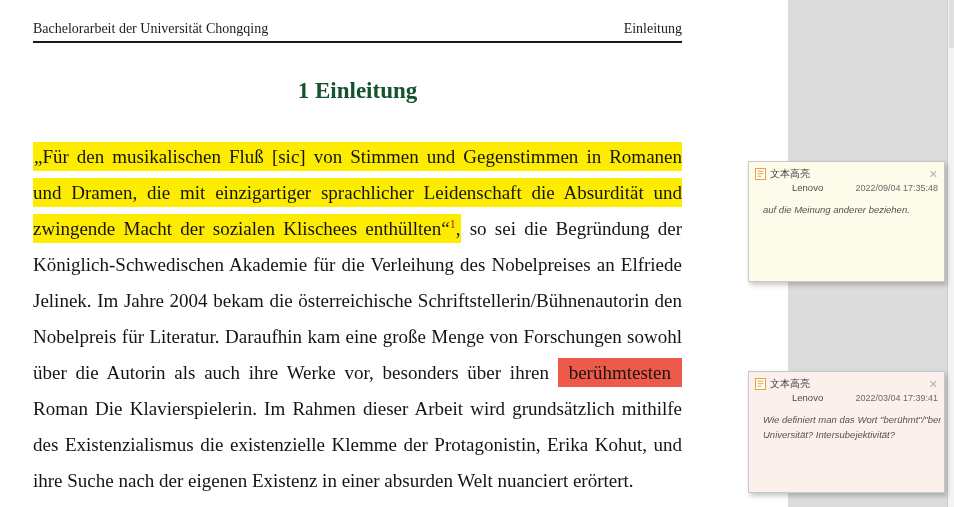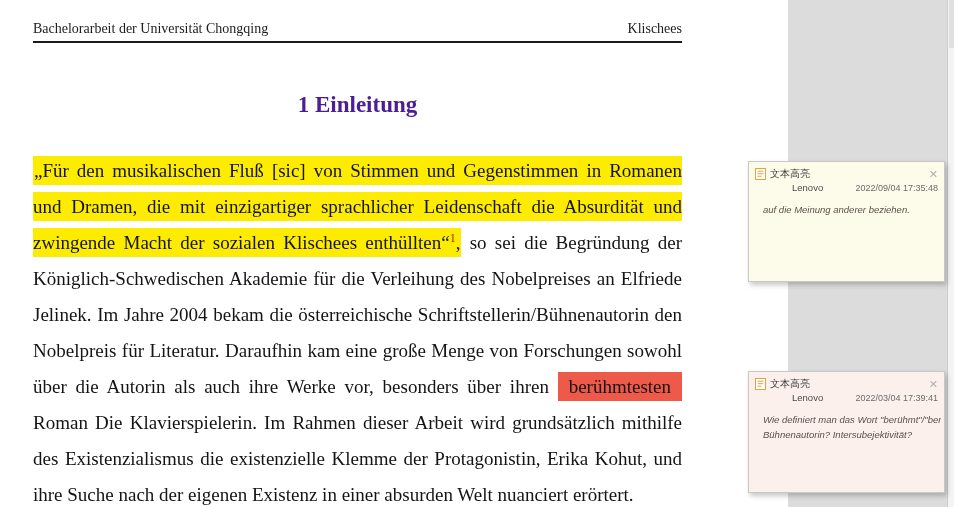--- a/index.html
+++ b/index.html
@@ -14,24 +14,24 @@
 
   .running-header {
     display: flex; justify-content: space-between; align-items: flex-end;
     padding-top: 21px; padding-bottom: 4px;
     border-bottom: 2px solid #1b1b1b;
     font-family: "Liberation Serif", serif;
     font-size: 14px; color: #1c1c1c;
   }
 
   .chapter-title {
-    margin-top: 50px;
+    margin-top: 36px;
     text-align: center;
     font-family: "Liberation Serif", serif;
-    font-weight: bold; font-size: 23px; line-height: 24px; color: #4c1d95;
+    font-weight: bold; font-size: 23px; line-height: 24px; color: #14532d;
   }
 
   .paragraph {
     margin-top: 36px;
     font-family: "Liberation Serif", serif;
     font-size: 19px; line-height: 36px; color: #141414;
     text-align: justify;
   }
   .hl-yellow { background: #feec00; padding: 4px 1px; }
   .hl-red    { background: #ee5a4a; padding: 4px 11px; }
@@ -68,21 +68,21 @@
 </head>
 <body>
 
 <div class="app">
 
   <div class="doc-page">
     <div class="doc-inner">
 
       <div class="running-header">
         <span>Bachelorarbeit der Universität Chongqing</span>
-        <span>Klischees</span>
+        <span>Einleitung</span>
       </div>
 
       <div class="chapter-title">1 Einleitung</div>
 
       <div class="paragraph"><span class="hl-yellow"><span>„Für den musikalischen Fluß [sic] von Stimmen und Gegenstimmen in Romanen und Dramen, die mit einzigartiger sprachlicher Leidenschaft die Absurdität und zwingende Macht der sozialen Klischees enthüllten“</span><span class="fn-sup">1</span><span>,</span></span><span> so sei die Begründung der Königlich-Schwedischen Akademie für die Verleihung des Nobelpreises an Elfriede Jelinek. Im Jahre 2004 bekam die österreichische Schriftstellerin/Bühnenautorin den Nobelpreis für Literatur. Daraufhin kam eine große Menge von Forschungen sowohl über die Autorin als auch ihre Werke vor, besonders über ihren </span><span class="hl-red">berühmtesten</span><span> Roman </span><span class="book-title">Die Klavierspielerin</span><span>. Im Rahmen dieser Arbeit wird grundsätzlich mithilfe des Existenzialismus die existenzielle Klemme der Protagonistin, Erika Kohut, und ihre Suche nach der eigenen Existenz in einer absurden Welt nuanciert erörtert.</span></div>
 
     </div>
   </div>
 
   <div class="gray-panel"></div>
@@ -124,17 +124,17 @@
       </span>
       <span class="note-title">文本高亮</span>
       <span class="note-close">✕</span>
     </div>
     <div class="note-meta">
       <span class="note-author">Lenovo</span>
       <span class="note-time">2022/03/04 17:39:41</span>
     </div>
     <div class="note-body">
       <div class="note-line">Wie definiert man das Wort "berühmt"/"berühr</div>
-      <div class="note-line">Bühnenautorin? Intersubejektivität?</div>
+      <div class="note-line">Universität? Intersubejektivität?</div>
     </div>
   </div>
 
 </div>
 
 </body></html>

